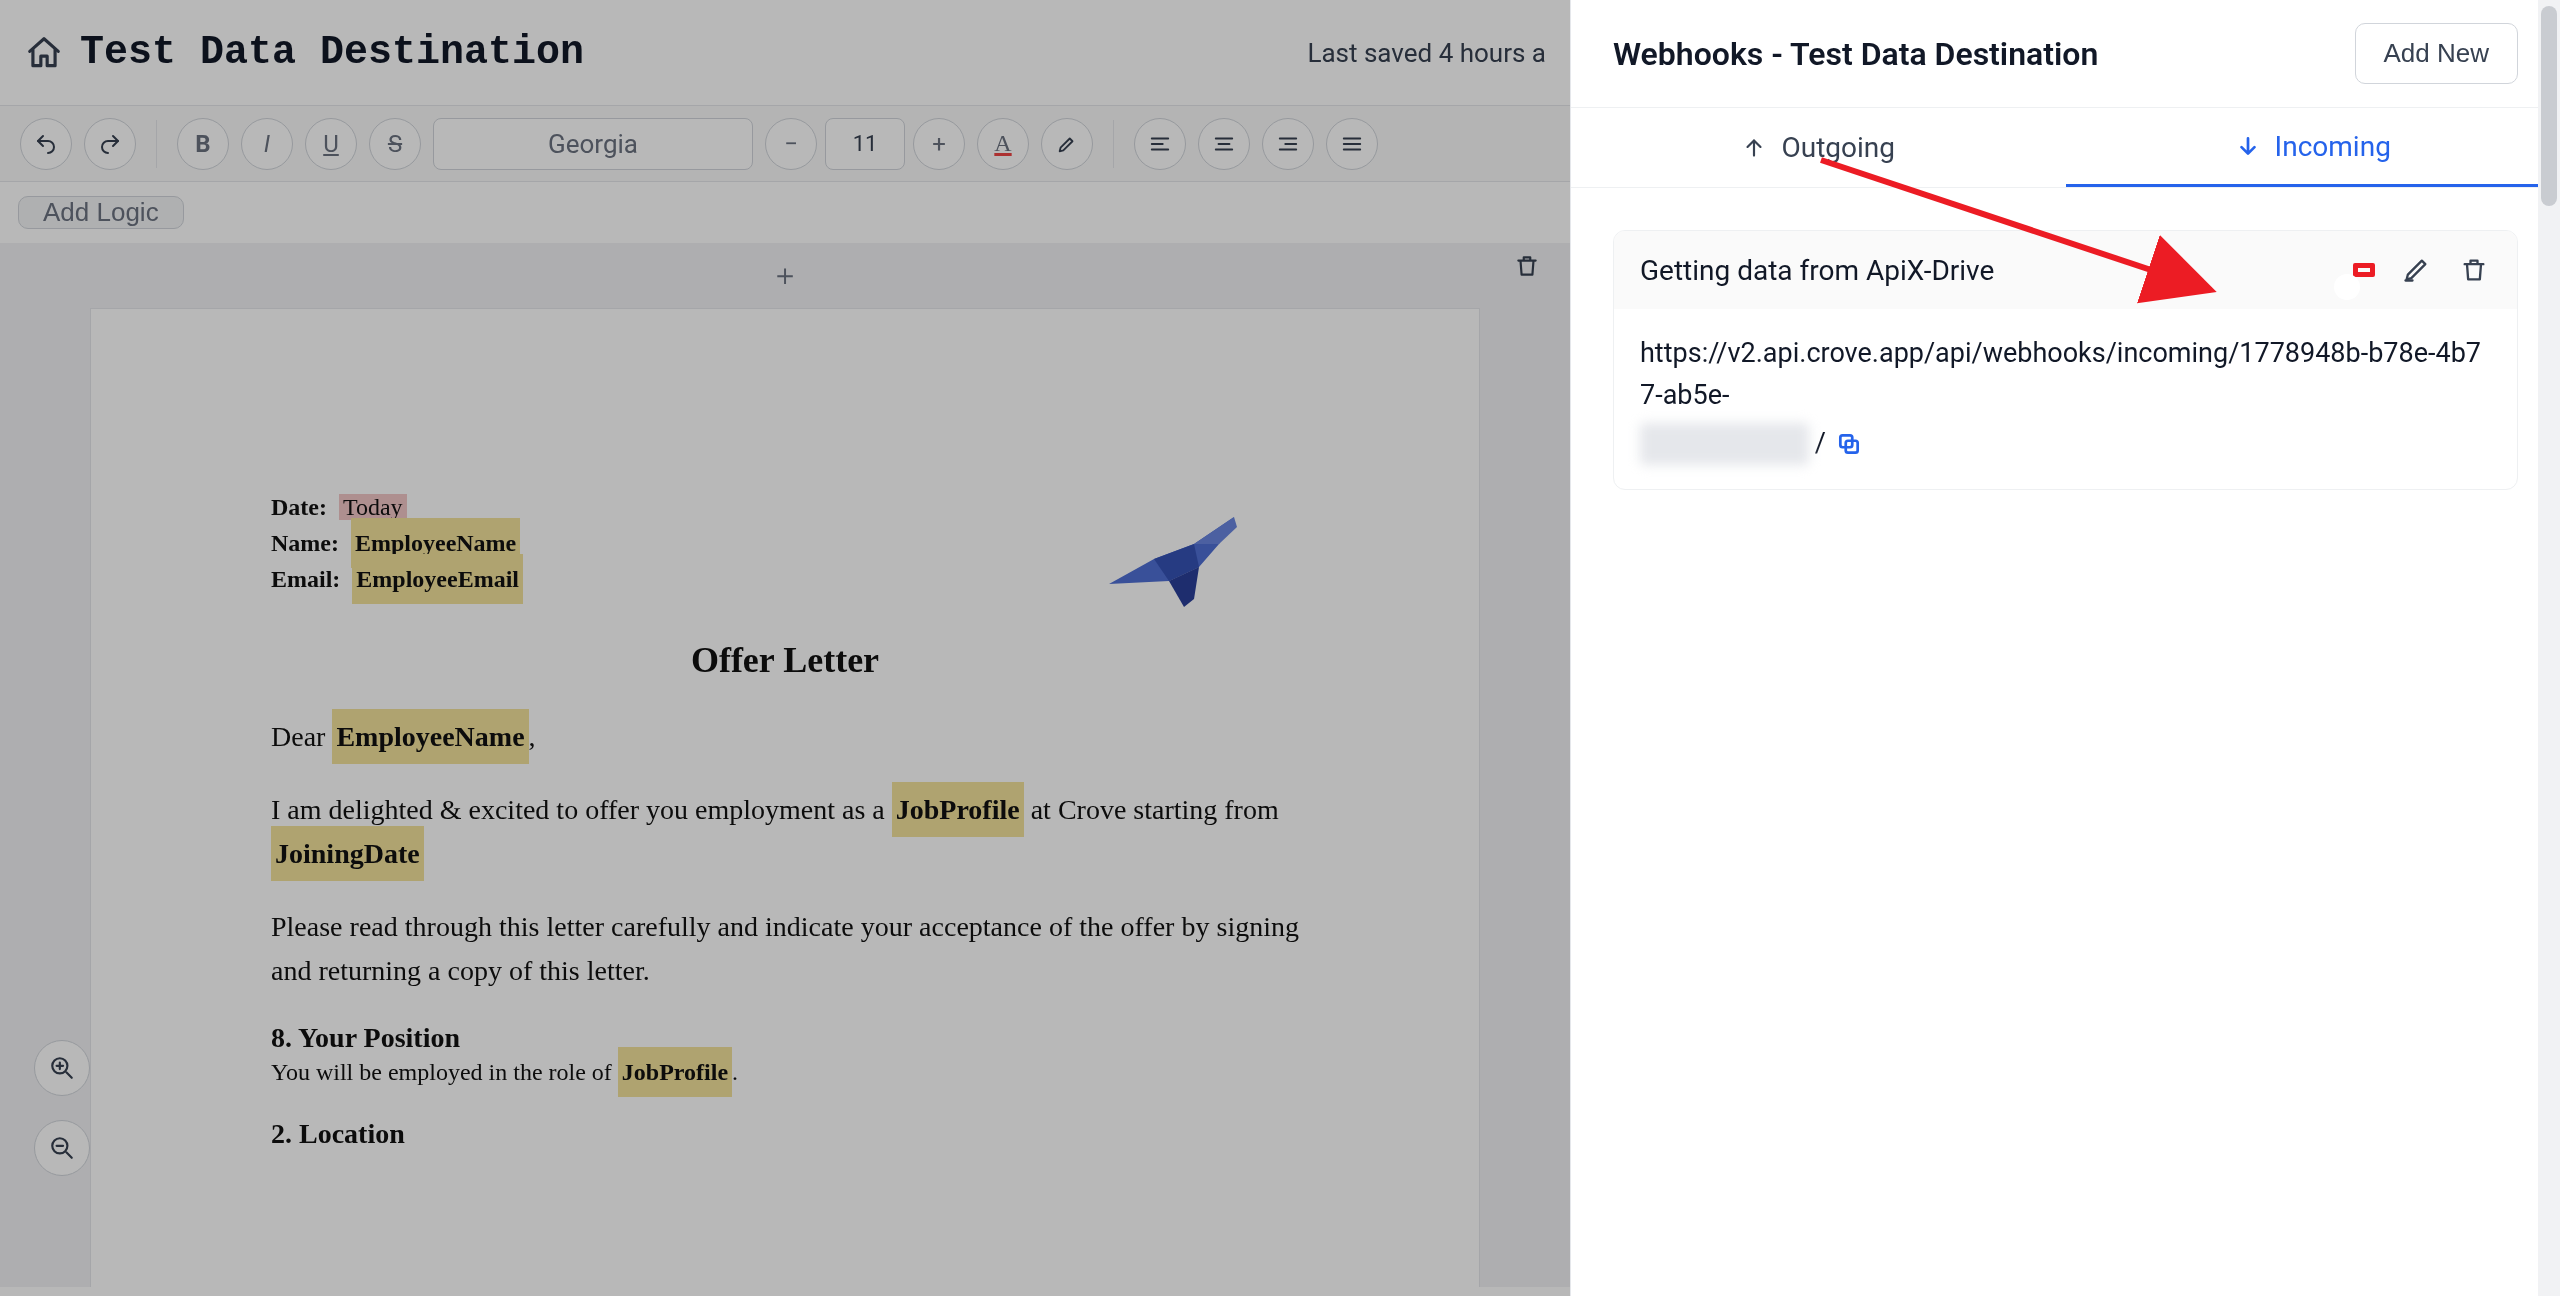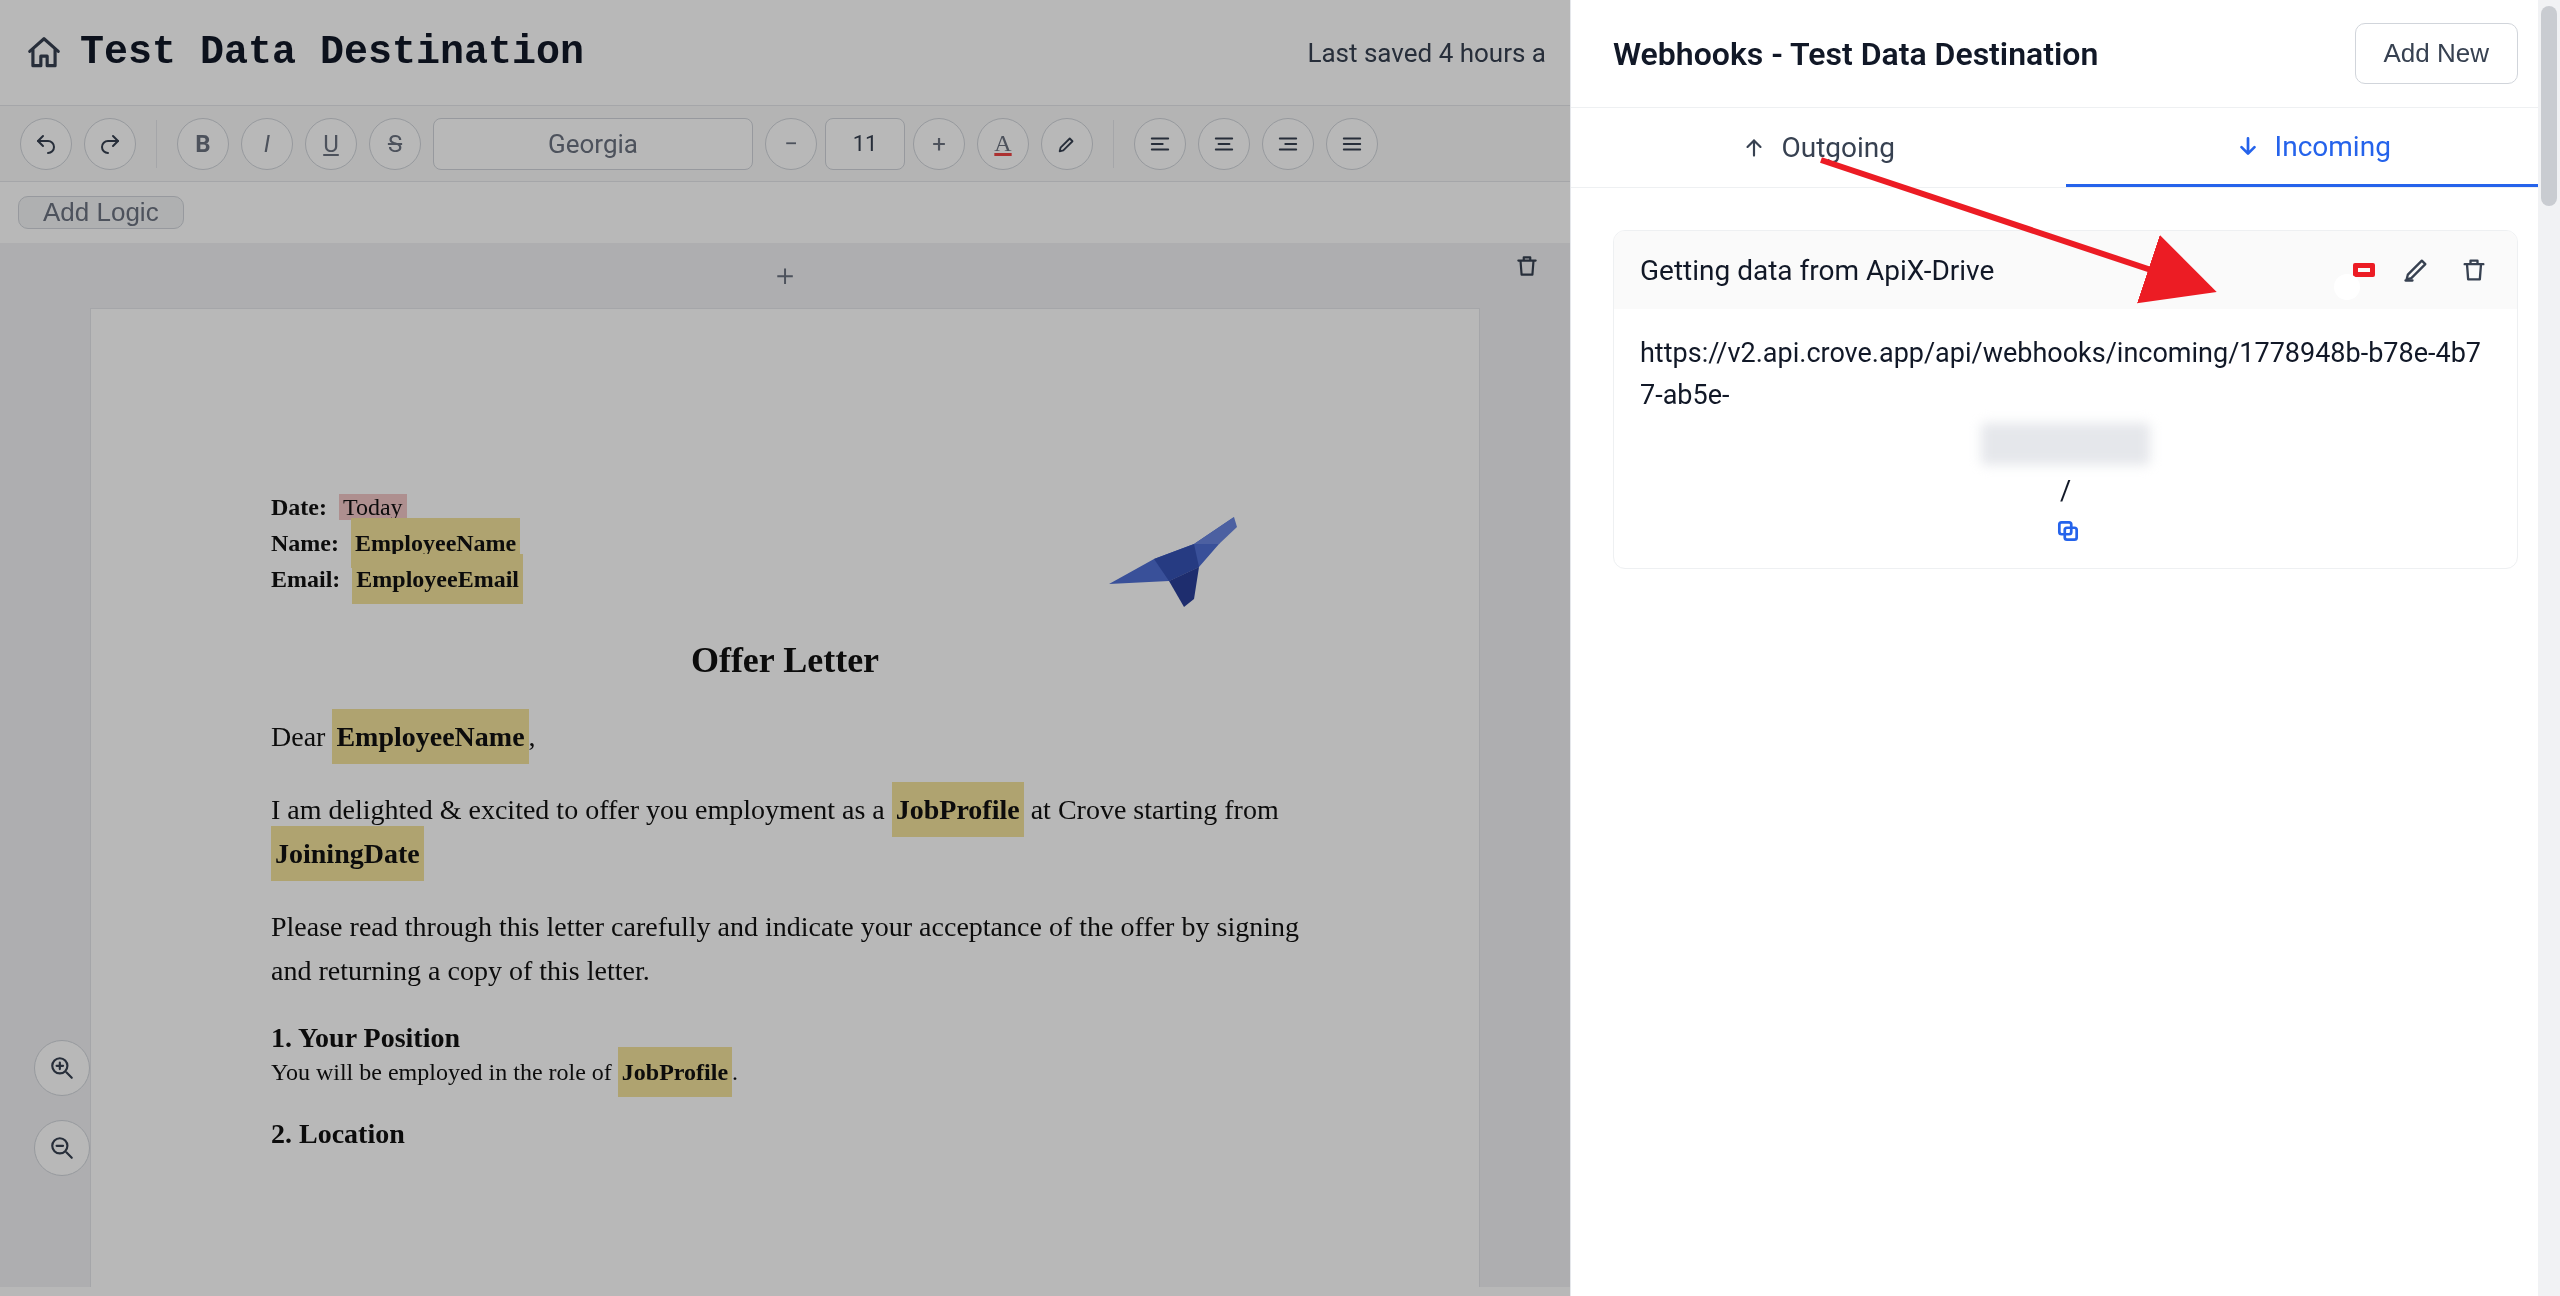--- a/index.html
+++ b/index.html
@@ -103,21 +103,21 @@
 
 .toggle {
   width: 58px; height: 34px; background:#3b82f6; border-radius: 20px; position:relative;
 }
 .toggle::after { content:""; position:absolute; right:4px; top:4px; width:26px; height:26px; background:#fff; border-radius:50%; }
 
 .red-box { border: 5px solid #ec1c24; padding: 2px 6px; border-radius:2px; }
 
 .icon-btn { width:34px; height:34px; display:flex; align-items:center; justify-content:center; color:#374151; }
 
-.wh-row2 { padding: 24px 26px; font-size:27px; color:#111827; line-height:1.55; word-break: break-all; display:flex; flex-wrap:wrap; align-items:center; gap:6px;flex-direction:column;}
+.wh-row2 { padding: 24px 26px; font-size:27px; color:#111827; line-height:1.55; word-break: break-all; display:flex; flex-wrap:wrap; align-items:center; gap:6px;}
 .blur { filter: blur(6px); background:#e5e7eb; color:transparent; border-radius:4px; padding:0 4px;}
 .copy-icon { color:#2563eb; display:inline-flex; margin-left:4px;}
 
 
 .arrow-svg { position:absolute; left: 240px; top: 140px; pointer-events:none; }
 
 
 .fake-scroll { position:absolute; right:0; top:0; width:22px; height:100%; background:#f1f2f4; }
 .fake-thumb { position:absolute; right:3px; top:6px; width:16px; height:200px; background:#c9ccd1; border-radius:8px;}
 
@@ -240,21 +240,21 @@
       <div class="doc-p">
         <span>Dear </span><span class="tag-yellow">EmployeeName</span><span>,</span>
       </div>
 
       <div class="doc-p">
         <span>I am delighted &amp; excited to offer you employment as a </span><span class="tag-yellow">JobProfile</span><span> at Crove starting from </span><br><span class="tag-yellow">JoiningDate</span>
       </div>
 
       <div class="doc-p">Please read through this letter carefully and indicate your acceptance of the offer by signing and returning a copy of this letter.</div>
 
-      <div class="section-h">1. Your Position</div>
+      <div class="section-h">8. Your Position</div>
       <div class="doc-line">
         <span>You will be employed in the role of </span><span class="tag-yellow">JobProfile</span><span>.</span>
       </div>
       <div class="section-h" style="margin-top:28px;">2. Location</div>
     </div>
   </div>
 
   <div class="zoom-ctrls">
     <div class="zoom-btn">
         <svg width="26" height="26" viewBox="0 0 24 24">

